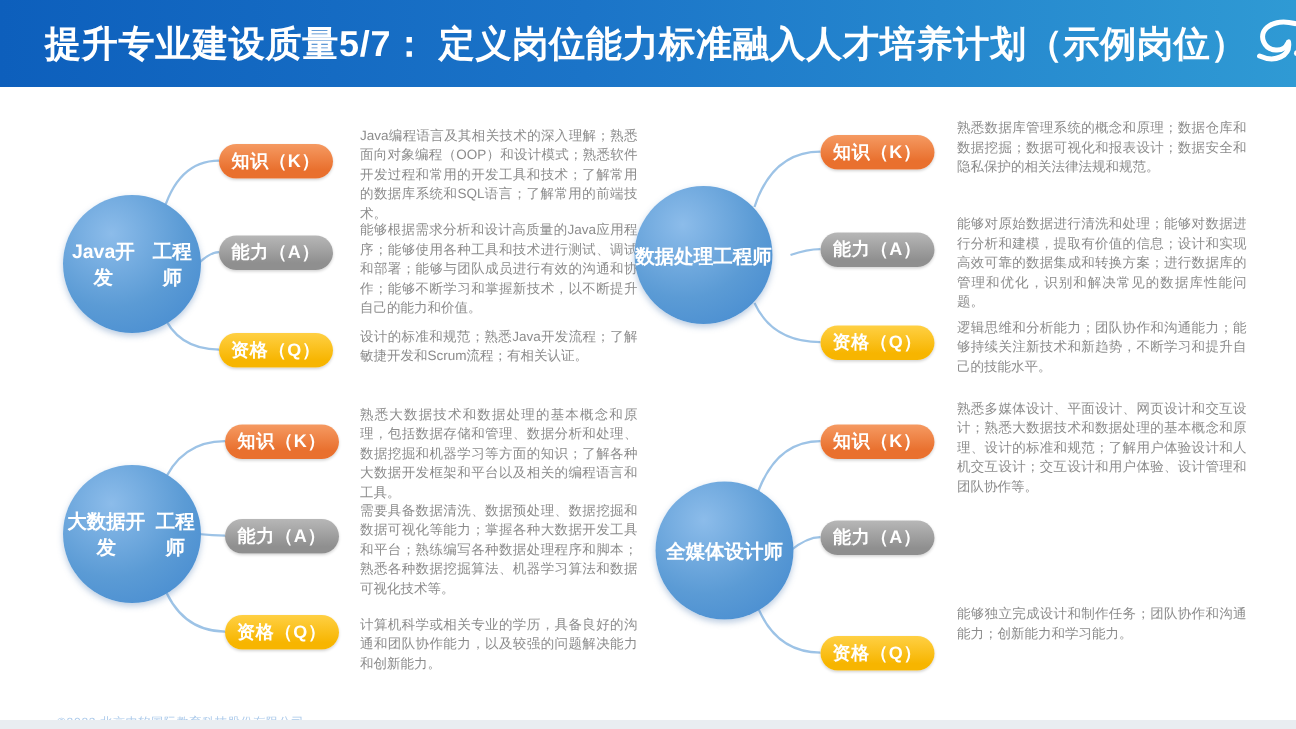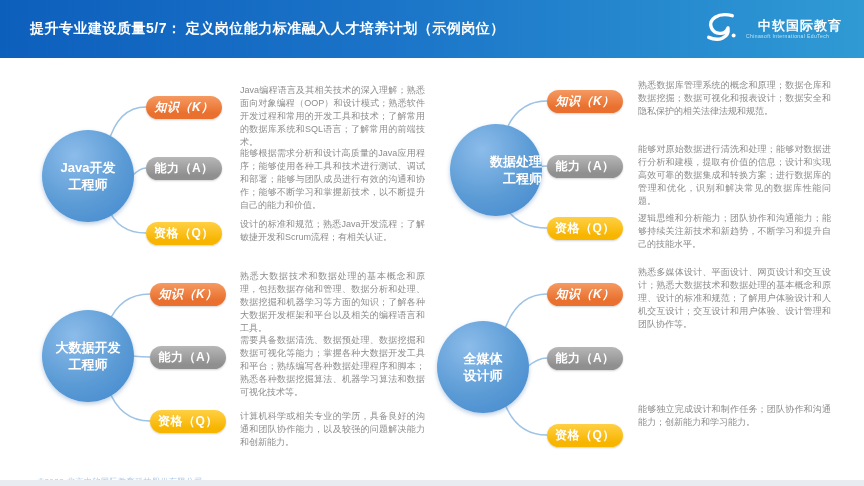--- a/index.html
+++ b/index.html
@@ -10,46 +10,46 @@
     overflow:hidden;
   }
   
   #header {
     position:absolute; left:0; top:0; width:864px; height:58px;
     background:linear-gradient(90deg,#0d5fbc 0%,#1b74c8 45%,#2f9ad4 100%);
     display:flex; align-items:center; justify-content:space-between;
     padding:0 22px 0 30px;
   }
   .title {
-    color:#ffffff; font-weight:bold; font-size:14px; letter-spacing:0.5px;
+    color:#ffffff; font-weight:bold; font-size:24px; letter-spacing:0.5px;
     white-space:nowrap;
   }
   .logo { display:flex; align-items:center; gap:7px; }
   .logo-text-wrap { display:flex; flex-direction:column; line-height:1.15; }
   .logo-name { color:#ffffff; font-weight:bold; font-size:13px; letter-spacing:1px;margin-left:12px; }
   .logo-sub { color:#bfe3f2; font-size:5px; letter-spacing:0.4px; }
   
   #connectors { position:absolute; left:0; top:0; width:864px; height:486px; }
   #connectors path { stroke:#9dc3e6; stroke-width:1.5; fill:none; }
   
   .circle {
     position:absolute; width:92px; height:92px; border-radius:50%;
     background:radial-gradient(circle at 35% 28%, #8cbcea 0%, #5b9bd5 55%, #4288cf 100%);
-    display:flex; flex-direction:column; align-items:center; justify-content:center;
+    display:flex; flex-direction:row; align-items:center; justify-content:center;
     color:#fff; font-weight:bold; font-size:13px; line-height:17px; text-align:center;
     box-shadow:0 2px 4px rgba(60,110,170,.35);
   }
   
   .pill {
     position:absolute; width:76px; height:23px; border-radius:12px;
     display:flex; align-items:center; justify-content:center;
     color:#fff; font-weight:bold; font-size:12px; letter-spacing:0.5px;
     box-shadow:0 1px 2px rgba(0,0,0,.18);
   }
-  .pill.k { background:linear-gradient(180deg,#f59a62 0%,#e9702e 75%);font-style:italic; }
+  .pill.k { background:linear-gradient(180deg,#f59a62 0%,#e9702e 75%); }
   .pill.a { background:linear-gradient(180deg,#b7b7b7 0%,#8f8f8f 80%); }
   .pill.q { background:linear-gradient(180deg,#ffd044 0%,#f7b500 80%); }
   
   .para {
     position:absolute; color:#8c8c8c; font-size:9px; line-height:13px;
     text-align:justify; word-break:break-all;
   }
   .para.left  { left:240px; width:185px; }
   .para.right { left:638px; width:193px; }
   
@@ -118,21 +118,21 @@
     <div>大数据开发</div>
     <div>工程师</div>
   </div>
   <div class="pill k" style="left:150px; top:283px;">知识（K）</div>
   <div class="pill a" style="left:150px; top:346px;">能力（A）</div>
   <div class="pill q" style="left:150px; top:410px;">资格（Q）</div>
   <div class="para left" style="top:270px;">熟悉大数据技术和数据处理的基本概念和原理，包括数据存储和管理、数据分析和处理、数据挖掘和机器学习等方面的知识；了解各种大数据开发框架和平台以及相关的编程语言和工具。</div>
   <div class="para left" style="top:334px;">需要具备数据清洗、数据预处理、数据挖掘和数据可视化等能力；掌握各种大数据开发工具和平台；熟练编写各种数据处理程序和脚本；熟悉各种数据挖掘算法、机器学习算法和数据可视化技术等。</div>
   <div class="para left" style="top:410px;">计算机科学或相关专业的学历，具备良好的沟通和团队协作能力，以及较强的问题解决能力和创新能力。</div>
 
-  <div class="circle" style="left:450px; top:124px;align-items:flex-end;">
+  <div class="circle" style="left:423px; top:124px;">
     <div>数据处理</div>
     <div>工程师</div>
   </div>
   <div class="pill k" style="left:547px; top:90px;">知识（K）</div>
   <div class="pill a" style="left:547px; top:155px;">能力（A）</div>
   <div class="pill q" style="left:547px; top:217px;">资格（Q）</div>
   <div class="para right" style="top:79px;">熟悉数据库管理系统的概念和原理；数据仓库和数据挖掘；数据可视化和报表设计；数据安全和隐私保护的相关法律法规和规范。</div>
   <div class="para right" style="top:143px;">能够对原始数据进行清洗和处理；能够对数据进行分析和建模，提取有价值的信息；设计和实现高效可靠的数据集成和转换方案；进行数据库的管理和优化，识别和解决常见的数据库性能问题。</div>
   <div class="para right" style="top:212px;">逻辑思维和分析能力；团队协作和沟通能力；能够持续关注新技术和新趋势，不断学习和提升自己的技能水平。</div>
 

